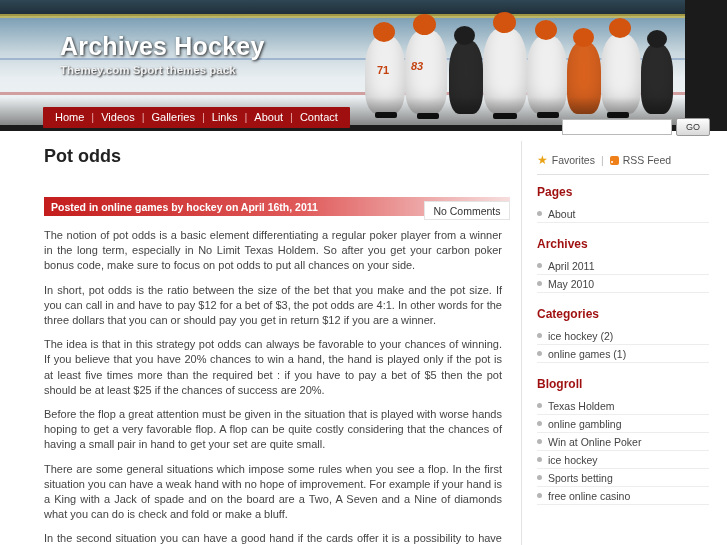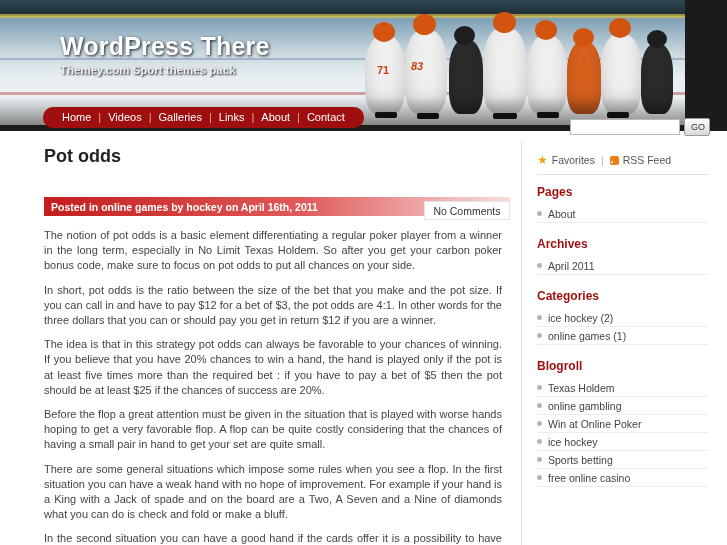--- a/index.html
+++ b/index.html
@@ -102,24 +102,24 @@
     color: #f0f0f0;
     text-shadow: 1px 1px 2px rgba(0,0,0,.9);
   }
 
   
   .navbar {
     position: absolute;
     left: 43px; top: 107px;
     height: 21px;
     background: #9f0f10;
-    padding: 0 12px;
-    display: flex;
-    align-items: center;
-    border-radius: 10px;
+    padding: 0 5px;
+    display: flex;
+    align-items: center;
+    border-radius: 1px;
   }
   .navbar a {
     color: #ffffff;
     font-size: 11px;
     text-decoration: none;
     padding: 0 7px;
     line-height: 21px;
     white-space: nowrap;
   }
   .nav-sep {
@@ -138,21 +138,21 @@
   .search-input {
     width: 110px; height: 16px;
     border: 1px solid #b9b9b9;
     background: #fff;
     font-size: 10px;
     padding: 0 3px;
     font-family: "Liberation Sans", sans-serif;
   }
   .search-go {
     margin-left: 4px;
-    width: 26px; height: 18px;
+    width: 34px; height: 18px;
     background: linear-gradient(to bottom, #fdfdfd, #d9d9d9);
     border: 1px solid #9a9a9a;
     border-radius: 2px;
     font-size: 9px;
     color: #333;
     cursor: pointer;
   }
   .vrule {
     position: absolute;
     left: 521px; top: 141px;
@@ -313,21 +313,21 @@
         <div class="skate" style="left:62px; top:107px; width:22px; height:6px;"></div>
         <div class="skate" style="left:138px; top:107px; width:24px; height:6px;"></div>
         <div class="skate" style="left:182px; top:106px; width:22px; height:6px;"></div>
         <div class="skate" style="left:252px; top:106px; width:22px; height:6px;"></div>
       </div>
 
       <div class="header-shadow"></div>
     </div>
 
     <div class="logo-box">
-      <div class="logo-title">WordPress There</div>
+      <div class="logo-title">Archives Hockey</div>
       <div class="logo-sub">Themey.com Sport themes pack</div>
     </div>
   </div>
 
   <div class="navbar">
     <a href="#">Home</a>
     <span class="nav-sep">|</span>
     <a href="#">Videos</a>
     <span class="nav-sep">|</span>
     <a href="#">Galleries</a>
@@ -386,20 +386,24 @@
         <a href="#">About</a>
       </li>
     </ul>
 
     <h3 class="sb-head">Archives</h3>
     <ul class="sb-list">
       <li>
         <span class="bullet"></span>
         <a href="#">April 2011</a>
       </li>
+      <li>
+        <span class="bullet"></span>
+        <a href="#">May 2010</a>
+      </li>
     </ul>
 
     <h3 class="sb-head">Categories</h3>
     <ul class="sb-list">
       <li>
         <span class="bullet"></span>
         <a href="#">ice hockey (2)</a>
       </li>
       <li>
         <span class="bullet"></span>

